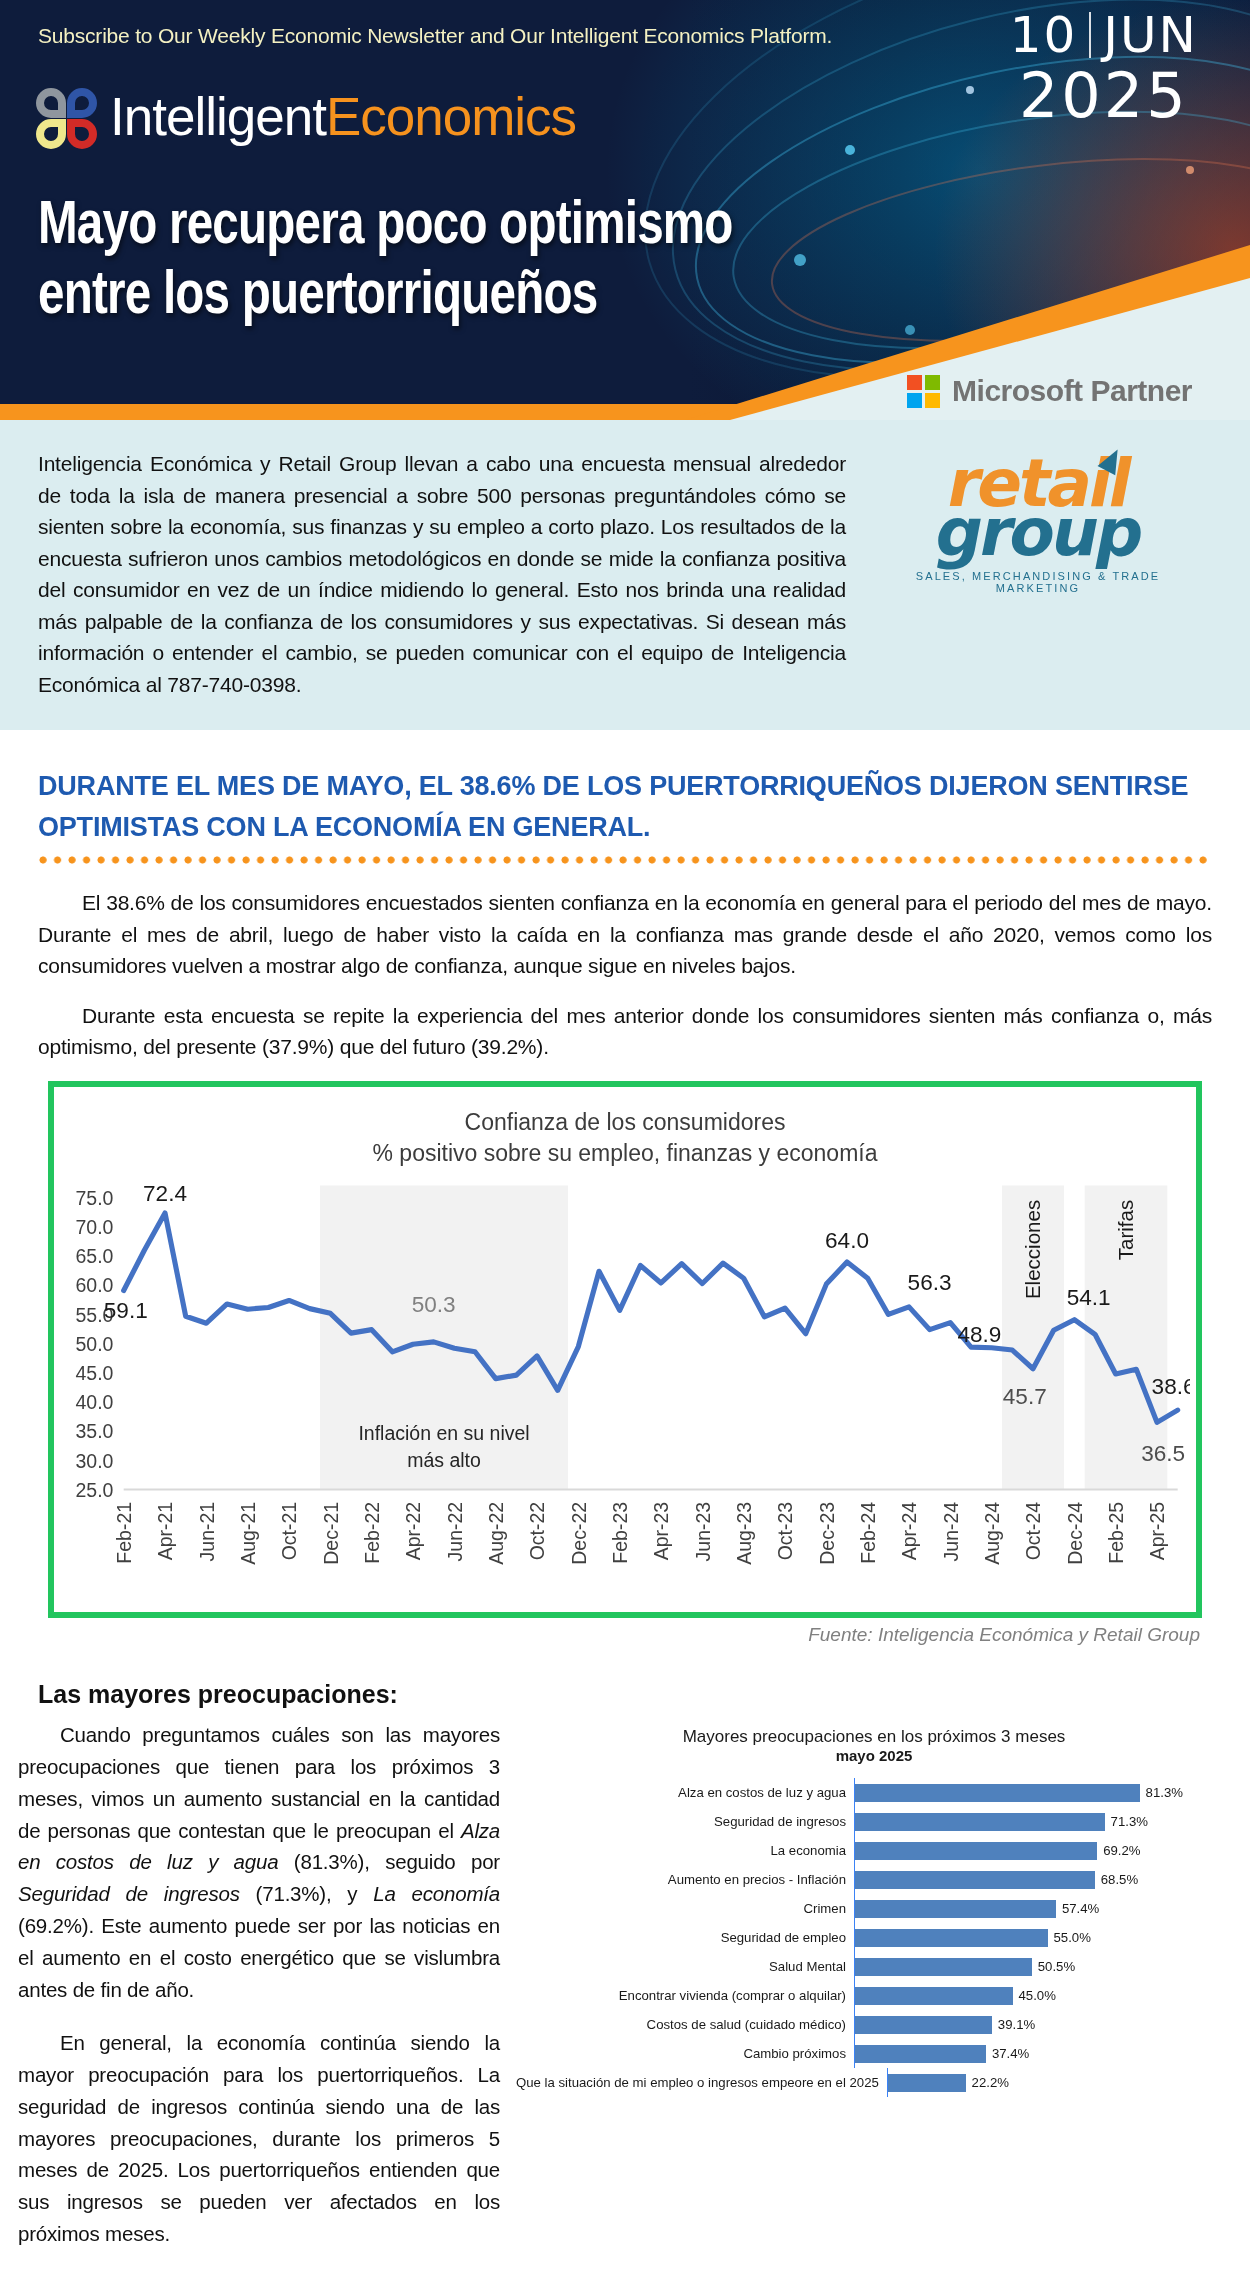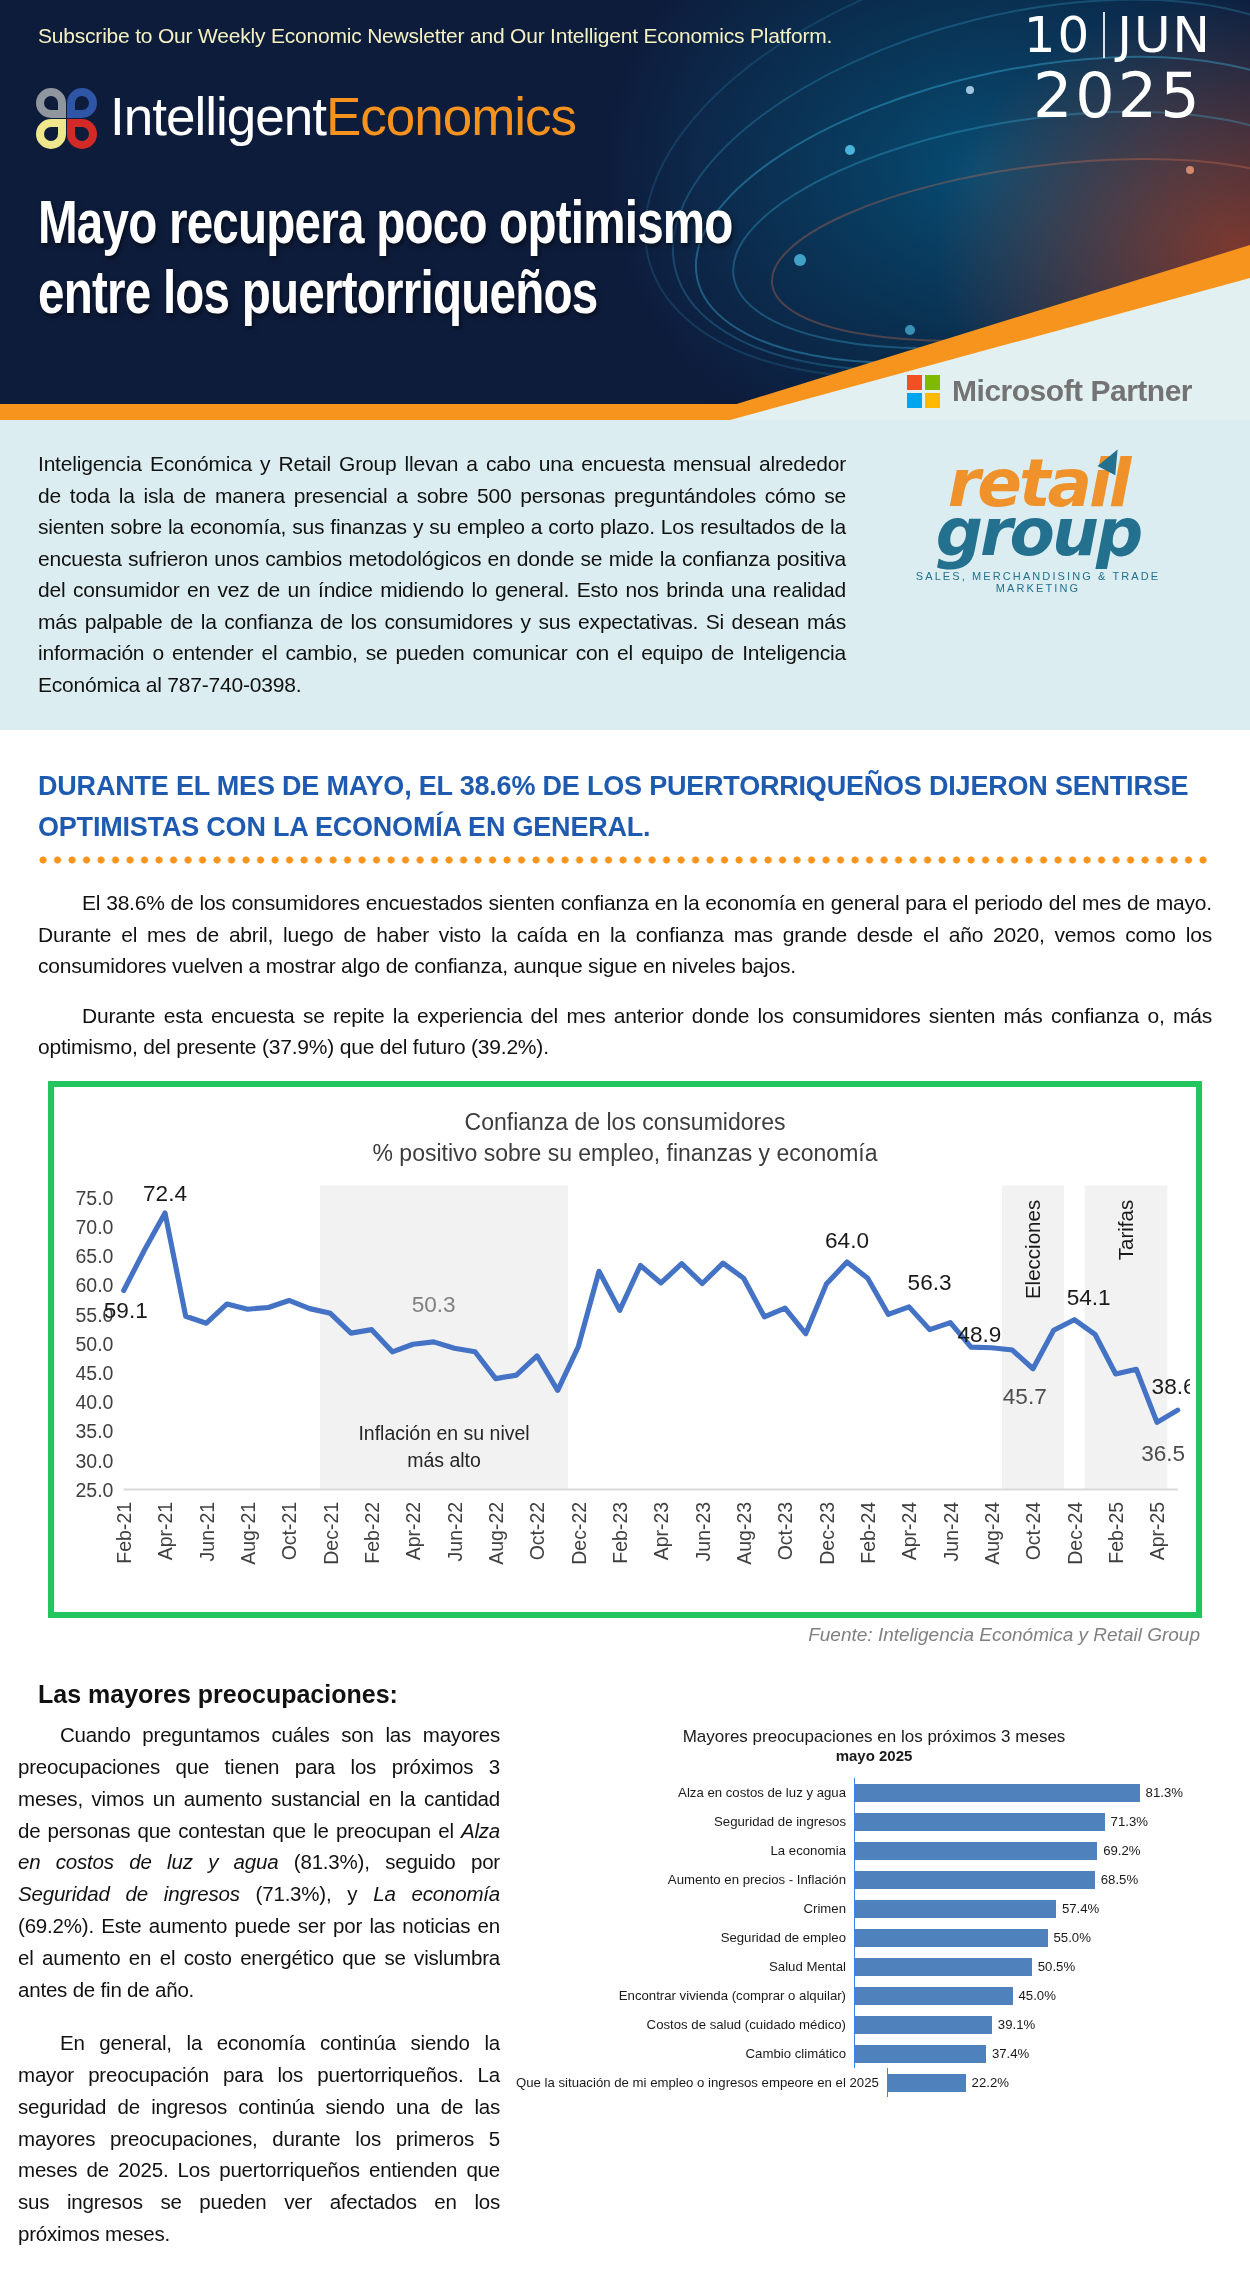--- a/index.html
+++ b/index.html
@@ -27,21 +27,21 @@
   .brand{position:absolute;left:36px;top:86px;display:flex;align-items:flex-start;}
   .flower{width:66px;height:66px;position:relative;margin-right:8px;}
   .petal{position:absolute;width:30px;height:30px;box-sizing:border-box;border:8px solid;}
   .petal.tl{left:0;top:2px;border-color:#8f969e;border-radius:50% 50% 0 50%;}
   .petal.tr{left:31px;top:2px;border-color:#2f55a7;border-radius:50% 50% 50% 0;}
   .petal.bl{left:0;top:33px;border-color:#efe78c;border-radius:50% 0 50% 50%;}
   .petal.br{left:31px;top:33px;border-color:#d22b27;border-radius:0 50% 50% 50%;}
   .brand-text{font-size:53px;letter-spacing:-1px;}
   .brand-text .w1{color:#ffffff;}
   .brand-text .w2{color:#f6921e;}
-  .datebox{position:absolute;right:38px;top:6px;color:#ffffff;text-align:center;font-family:"DejaVu Sans",sans-serif;}
+  .datebox{position:absolute;right:52px;top:6px;color:#ffffff;text-align:center;font-family:"DejaVu Sans",sans-serif;}
   .date-top{font-size:50px;letter-spacing:2px;display:flex;align-items:center;gap:12px;justify-content:center;}
   .date-sep{display:inline-block;width:2px;height:46px;background:rgba(255,255,255,0.85);}
   .date-year{font-size:62px;letter-spacing:3px;line-height:1.02;}
   .main-title{
     position:absolute;left:38px;top:188px;
     color:#ffffff;font-weight:bold;font-size:61px;line-height:1.14;letter-spacing:-1px;
     transform:scale(0.78,1);transform-origin:left top;white-space:nowrap;
     text-shadow:2px 3px 6px rgba(0,0,0,0.55);
   }
   .orange-bar{position:absolute;left:0;bottom:0;width:100%;height:16px;background:#f7941d;}
@@ -319,21 +319,21 @@
           </div>
         </div>
         <div class="brow">
           <div class="blabel">Costos de salud (cuidado médico)</div>
           <div class="btrack">
             <div class="bbar" style="width: 136.85px; background: rgb(79, 129, 189);"></div>
             <div class="bval">39.1%</div>
           </div>
         </div>
         <div class="brow">
-          <div class="blabel">Cambio climático</div>
+          <div class="blabel">Cambio próximos</div>
           <div class="btrack">
             <div class="bbar" style="width: 130.9px; background: rgb(79, 129, 189);"></div>
             <div class="bval">37.4%</div>
           </div>
         </div>
         <div class="brow">
           <div class="blabel">Que la situación de mi empleo o ingresos empeore en el 2025</div>
           <div class="btrack">
             <div class="bbar" style="width: 77.7px; background: rgb(79, 129, 189);"></div>
             <div class="bval">22.2%</div>

